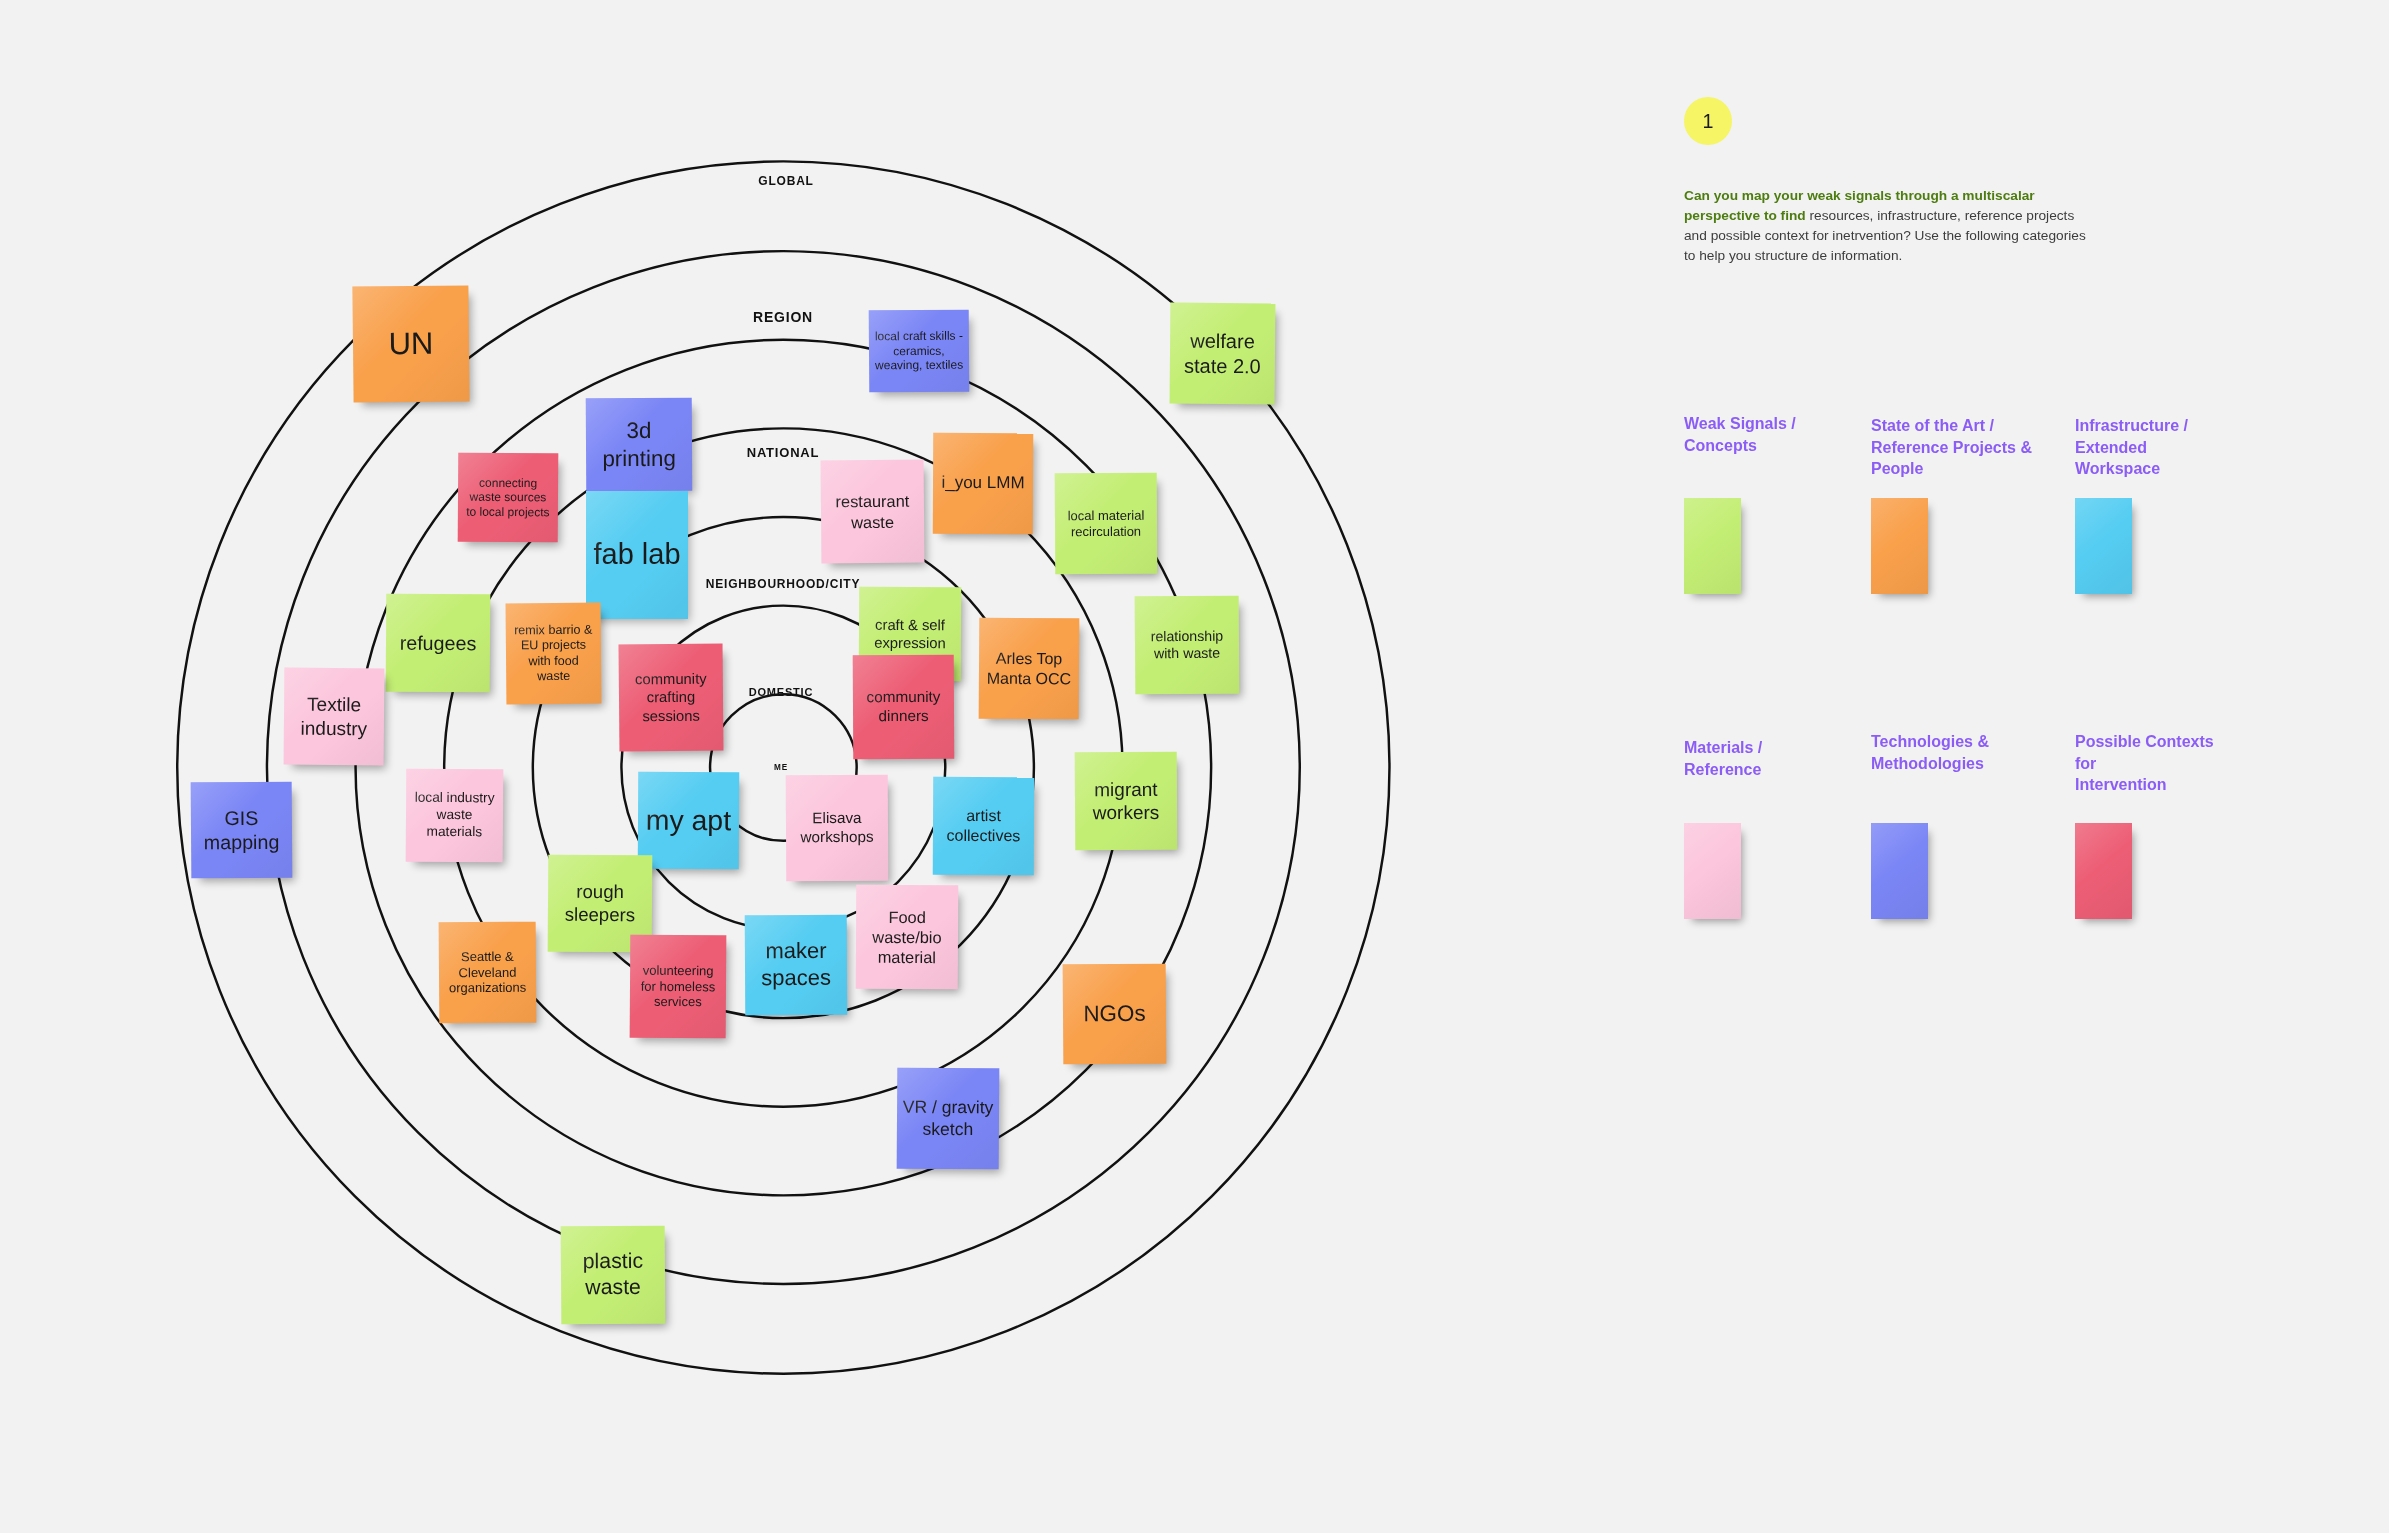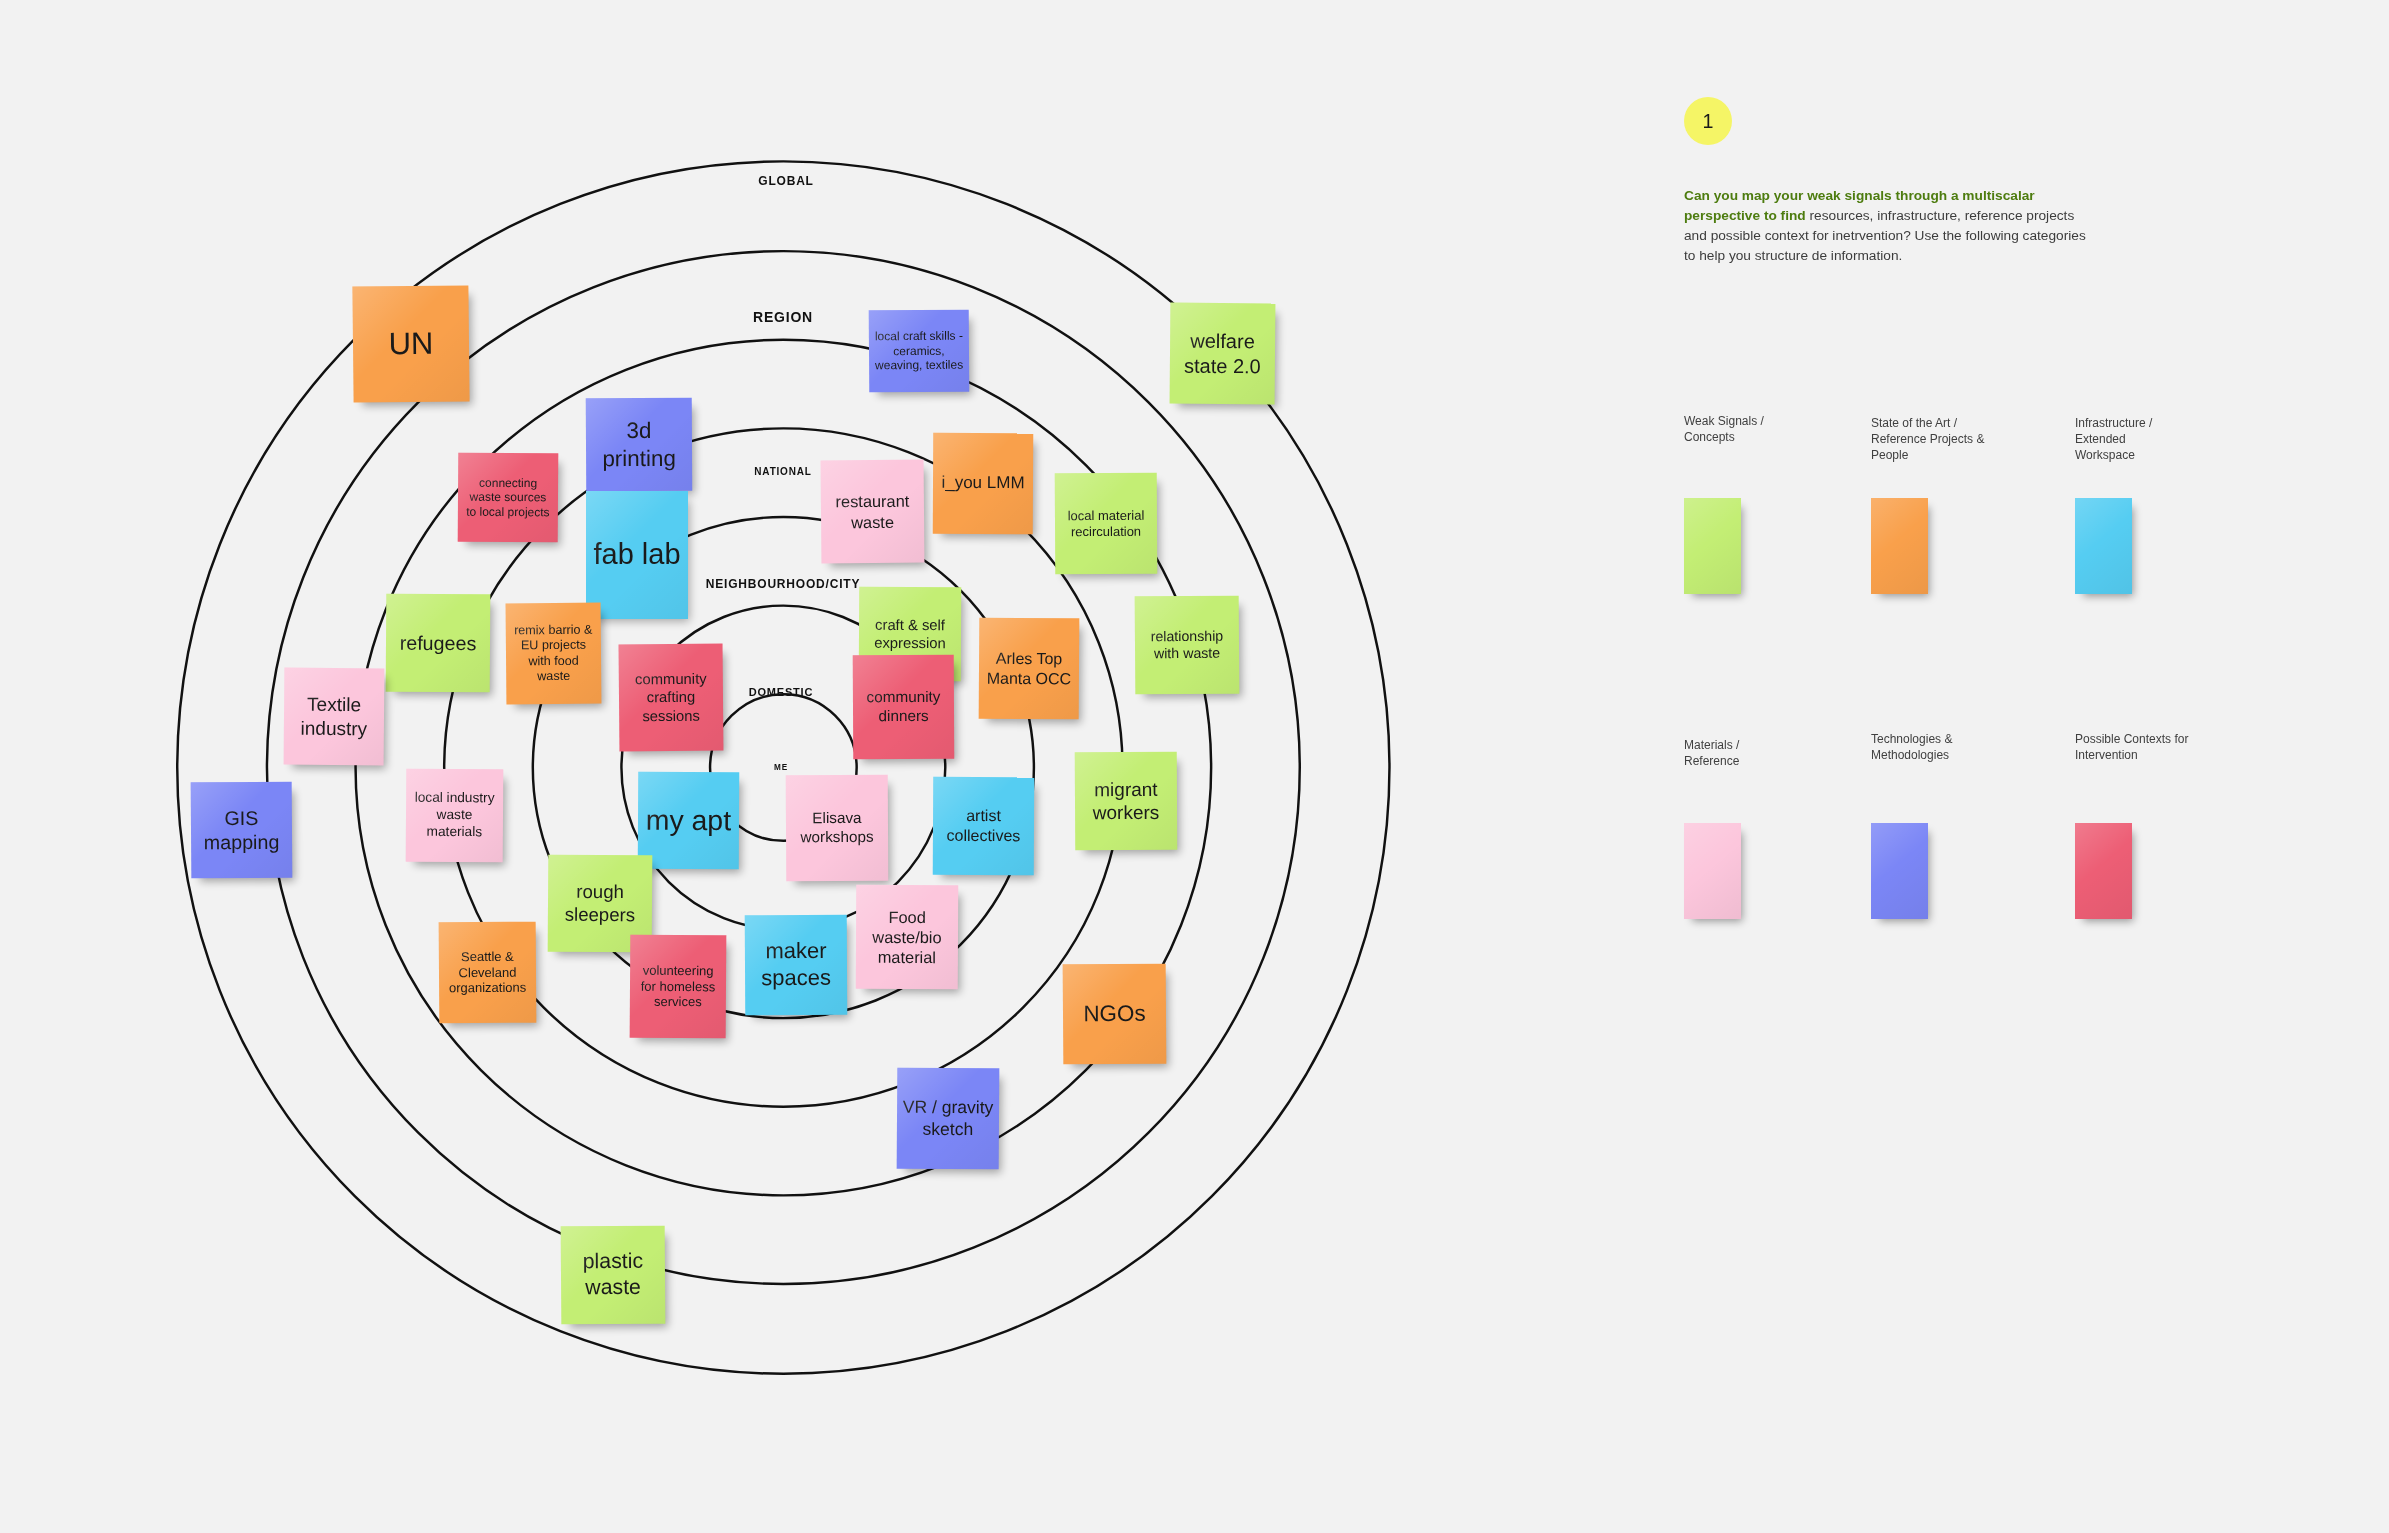--- a/index.html
+++ b/index.html
@@ -59,21 +59,21 @@
     font-family:"Liberation Sans", sans-serif;
   }
   #prompt{
     position:absolute;left:1684px;top:186px;width:405px;
     font-size:13.7px;line-height:1.45;color:#3c3c3c;
   }
   #prompt b{color:#4d7c0f;}
 
   .legend-item{position:absolute;}
   .legend-title{
-    font-size:12px;font-weight:normal;color:#404040;line-height:1.35;
+    font-size:16px;font-weight:bold;color:#8b5cf6;line-height:1.35;
     white-space:pre-line;
   }
   .legend-swatch{
     position:absolute;width:57px;height:96px;
     box-shadow:4.9px 6px 8.2px -2.7px rgba(0,0,0,0.38);
   }
   .legend-swatch::after{
     content:"";position:absolute;inset:0;
     background:linear-gradient(140deg, rgba(255,255,255,0.18) 0%, rgba(255,255,255,0) 45%, rgba(0,0,0,0.05) 100%);
   }
@@ -89,21 +89,21 @@
       <ellipse cx="1432" cy="1403" rx="782" ry="782" fill="none" stroke="#111" stroke-width="4.5"></ellipse>
       <ellipse cx="1432" cy="1403" rx="620" ry="620" fill="none" stroke="#111" stroke-width="4.5"></ellipse>
       <ellipse cx="1432" cy="1403" rx="458" ry="458" fill="none" stroke="#111" stroke-width="4.5"></ellipse>
       <ellipse cx="1432" cy="1403" rx="296" ry="296" fill="none" stroke="#111" stroke-width="4.5"></ellipse>
       <ellipse cx="1432" cy="1403" rx="134" ry="134" fill="none" stroke="#111" stroke-width="4.5"></ellipse>
     </svg>
 
   <div id="ring-labels">
       <div class="ring-label" style="left: 786px; top: 181px; font-size: 12px;">GLOBAL</div>
       <div class="ring-label" style="left: 783px; top: 317px; font-size: 14px;">REGION</div>
-      <div class="ring-label" style="left: 783px; top: 471px; font-size: 10px;">NATIONAL</div>
+      <div class="ring-label" style="left: 783px; top: 452px; font-size: 13px;">NATIONAL</div>
       <div class="ring-label" style="left: 783px; top: 584px; font-size: 12px;">NEIGHBOURHOOD/CITY</div>
       <div class="ring-label" style="left: 781px; top: 692px; font-size: 11px;">DOMESTIC</div>
       <div class="ring-label" style="left: 781px; top: 767px; font-size: 8.2px;">ME</div>
     </div>
   <div id="notes-layer">
       <div class="note" style="left: 353px; top: 286px; width: 116px; height: 116px; background: rgb(249, 160, 75); font-size: 31px; transform: rotate(-0.6deg);">
         <span>UN</span>
       </div>
       <div class="note" style="left: 869px; top: 310px; width: 100px; height: 82px; background: rgb(123, 134, 246); font-size: 12px; transform: rotate(-0.4deg);">
         <span>local craft skills - ceramics, weaving, textiles</span>

